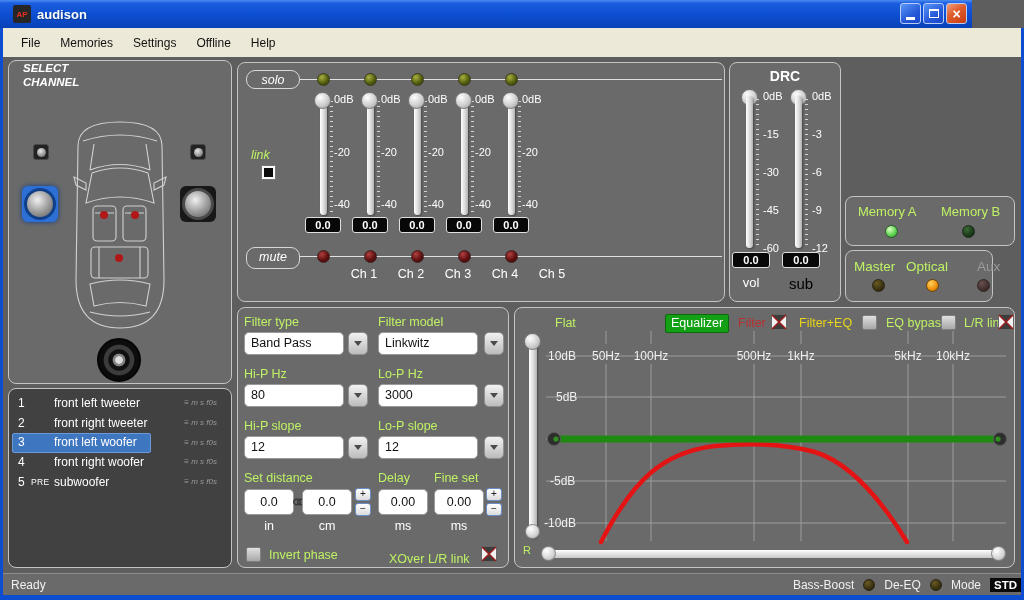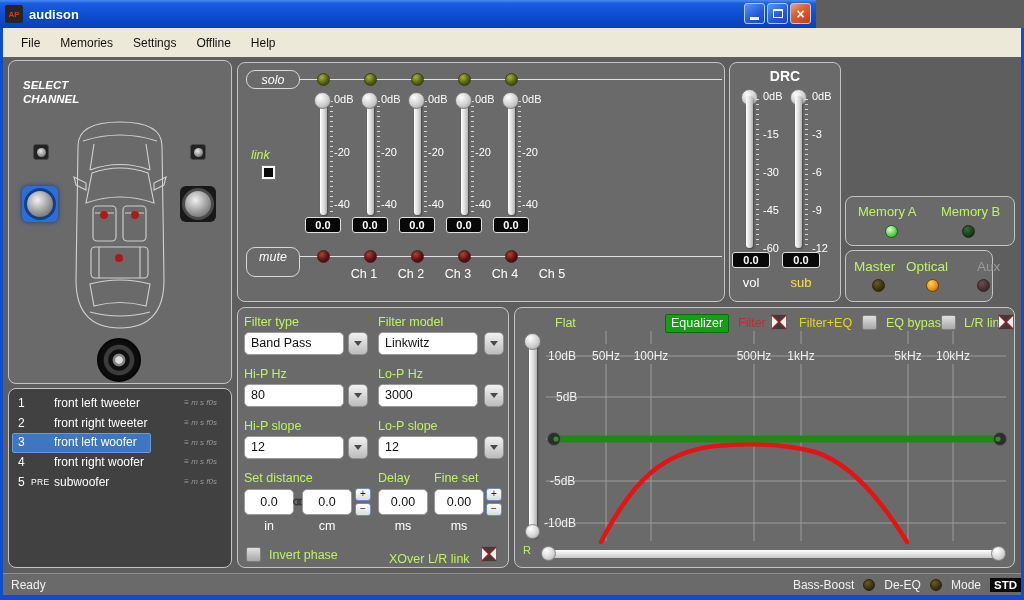--- a/index.html
+++ b/index.html
@@ -1,22 +1,22 @@
 <!DOCTYPE html>
 <html><head>
 <meta charset="utf-8">
 <style>
   html,body{margin:0;padding:0;background:#222;}
   *{box-sizing:border-box;}
   .window{position:relative;width:1024px;height:600px;background:#5e5e5e;overflow:hidden;
           font-family:"Liberation Sans",sans-serif;}
   
-  .titlebar{position:absolute;left:0;top:0;width:816px;height:28px;
+  .titlebar{position:absolute;left:0;top:0;width:972px;height:28px;
     background:linear-gradient(180deg,#4a8af0 0%,#1b5de0 12%,#0d4ed0 55%,#0a45c0 85%,#0940b4 100%);
-    display:flex;align-items:center;}
+    display:flex;align-items:center;padding-left:8px;}
   .app-icon{width:18px;height:18px;margin:0 6px 0 5px;background:#262626;border-radius:2px;
     color:#e03020;font-size:8px;font-weight:bold;display:flex;align-items:center;justify-content:center;}
   .title-text{color:#fff;font-weight:bold;font-size:13px;text-shadow:1px 1px 1px #0a3a90;}
   .winbtns{position:absolute;right:5px;top:3px;display:flex;gap:2px;}
   .winbtn{width:21px;height:21px;border-radius:3px;border:1px solid #b8ccf8;
     display:flex;align-items:center;justify-content:center;}
   .winbtn.minb,.winbtn.maxb{background:linear-gradient(145deg,#5a96f8,#2558d8 60%,#1a48c8);}
   .winbtn.closeb{background:linear-gradient(145deg,#f0a080,#e06030 40%,#c83a10);
     color:#fff;font-size:14px;font-weight:bold;line-height:1;}
   .glyph-min{width:9px;height:3px;background:#fff;margin-top:10px;}
@@ -67,21 +67,21 @@
     border-radius:5px;font-size:12.5px;color:#111;text-align:center;line-height:24px;}
   .step-btn{position:absolute;width:16px;height:13px;background:linear-gradient(#fff,#dcdcdc);
     border:1px solid #6a8ec8;border-radius:3px;font-size:10px;line-height:10px;text-align:center;color:#222;}
   .checkbox-plain{position:absolute;width:15px;height:15px;background:linear-gradient(#e0e0e0,#a8a8a8);
     border:1px solid #808080;border-radius:2px;}
   .checkbox-x{position:absolute;width:16px;height:16px;}
   .link-box{position:absolute;width:15px;height:15px;background:#f8f8f8;border:1px solid #777;
     display:flex;align-items:center;justify-content:center;}
   .link-box::after{content:"";width:9px;height:9px;background:#0a0a0a;}
   
-  .sc-title{position:absolute;left:14px;top:17px;color:#fff;font-size:11.5px;font-weight:bold;
+  .sc-title{position:absolute;left:14px;top:0;color:#fff;font-size:11.5px;font-weight:bold;
     font-style:italic;line-height:14px;}
   .tweeter{position:absolute;width:16px;height:16px;background:#222;border-radius:3px;
     border:1px solid #484848;display:flex;align-items:center;justify-content:center;}
   .tweeter::after{content:"";width:9px;height:9px;border-radius:50%;
     background:radial-gradient(circle at 40% 35%,#e8e8e8,#909090 60%,#585858);}
   .woofer{position:absolute;width:36px;height:36px;background:#181818;border-radius:6px;
     display:flex;align-items:center;justify-content:center;}
   .woofer::after{content:"";width:26px;height:26px;border-radius:50%;border:3px solid #4a4a4a;
     background:radial-gradient(circle at 40% 35%,#f0f0f0,#a0a0a0 50%,#585858);}
   .woofer.selected{background:#2e6fd6;box-shadow:0 0 5px #123a80;}
@@ -220,21 +220,21 @@
         <span class="name">subwoofer</span>
         <span class="status">≡ m s f0s</span>
       </div>
     </div>
   </div>
 
   <div class="panel" style="left:237px;top:62px;width:488px;height:240px;">
     <div class="hline" style="left:62px;top:16px;width:422px;"></div>
     <div class="hline" style="left:62px;top:193px;width:422px;"></div>
     <div class="outline-btn" style="left:8px;top:7px;width:54px;height:19px;line-height:18px;">solo</div>
-    <div class="outline-btn" style="left:8px;top:184px;width:54px;height:30px;line-height:18px;">mute</div>
+    <div class="outline-btn" style="left:8px;top:184px;width:54px;height:22px;line-height:18px;">mute</div>
     <span class="lbl" style="left:13px;top:85px;font-style:italic;">link</span>
     <div class="link-box" style="left:23px;top:102px;"></div>
 
     <div class="lev-col" style="left:65px;">
       <div class="led led-olive sled"></div>
       <div class="vtrack"></div>
       <div class="vticks"></div>
       <div class="knob"></div>
       <span class="scale s0">0dB</span>
       <span class="scale s1">-20</span>
@@ -313,21 +313,21 @@
 
     <div class="knob" style="left:60px;top:26px;"></div>
     <div class="vtrack" style="left:65px;top:33px;height:152px;"></div>
     <div class="vticks" style="left:75px;top:36px;height:146px;"></div>
     <span class="scale" style="left:82px;top:27px;">0dB</span>
     <span class="scale" style="left:82px;top:65px;">-3</span>
     <span class="scale" style="left:82px;top:103px;">-6</span>
     <span class="scale" style="left:82px;top:141px;">-9</span>
     <span class="scale" style="left:82px;top:179px;">-12</span>
     <div class="valbox" style="left:52px;top:189px;width:38px;">0.0</div>
-    <div style="position:absolute;left:50px;top:212px;width:42px;text-align:center;color:#fde047;font-size:13px;">sub</div>
+    <div style="position:absolute;left:50px;top:212px;width:42px;text-align:center;color:#000000;font-size:15px;">sub</div>
   </div>
 
 
   <div class="panel" style="left:845px;top:196px;width:170px;height:50px;">
     <span class="lbl" style="left:12px;top:7px;font-size:13px;">Memory A</span>
     <span class="lbl" style="left:95px;top:7px;font-size:13px;">Memory B</span>
     <div class="led led-green-bright" style="left:39px;top:28px;"></div>
     <div class="led led-green-dark" style="left:116px;top:28px;"></div>
   </div>
 

